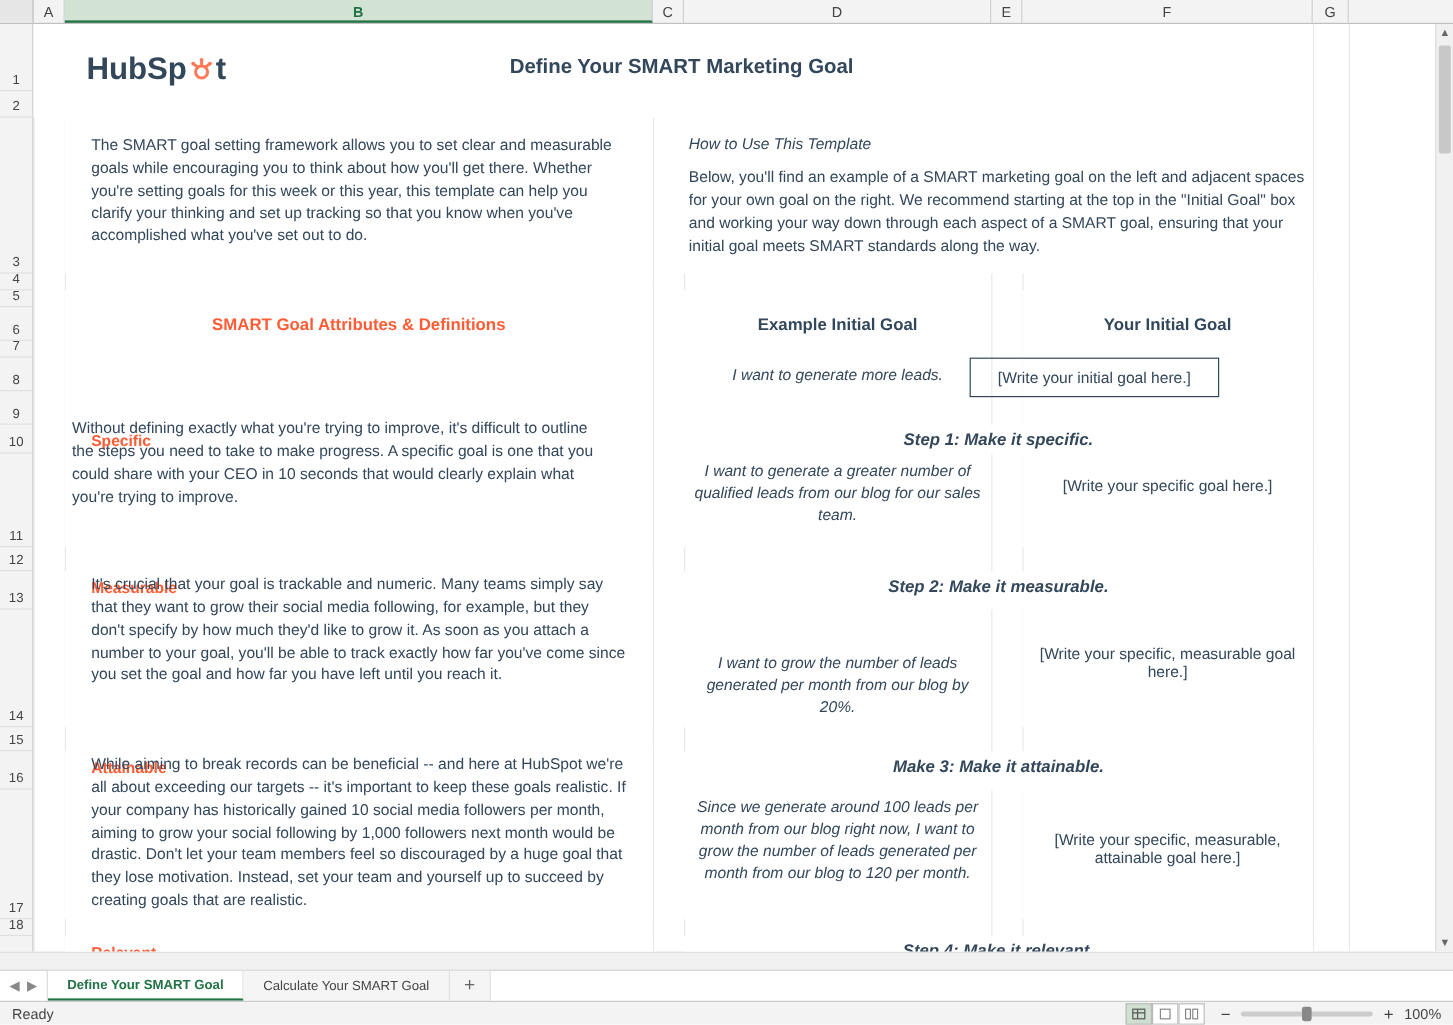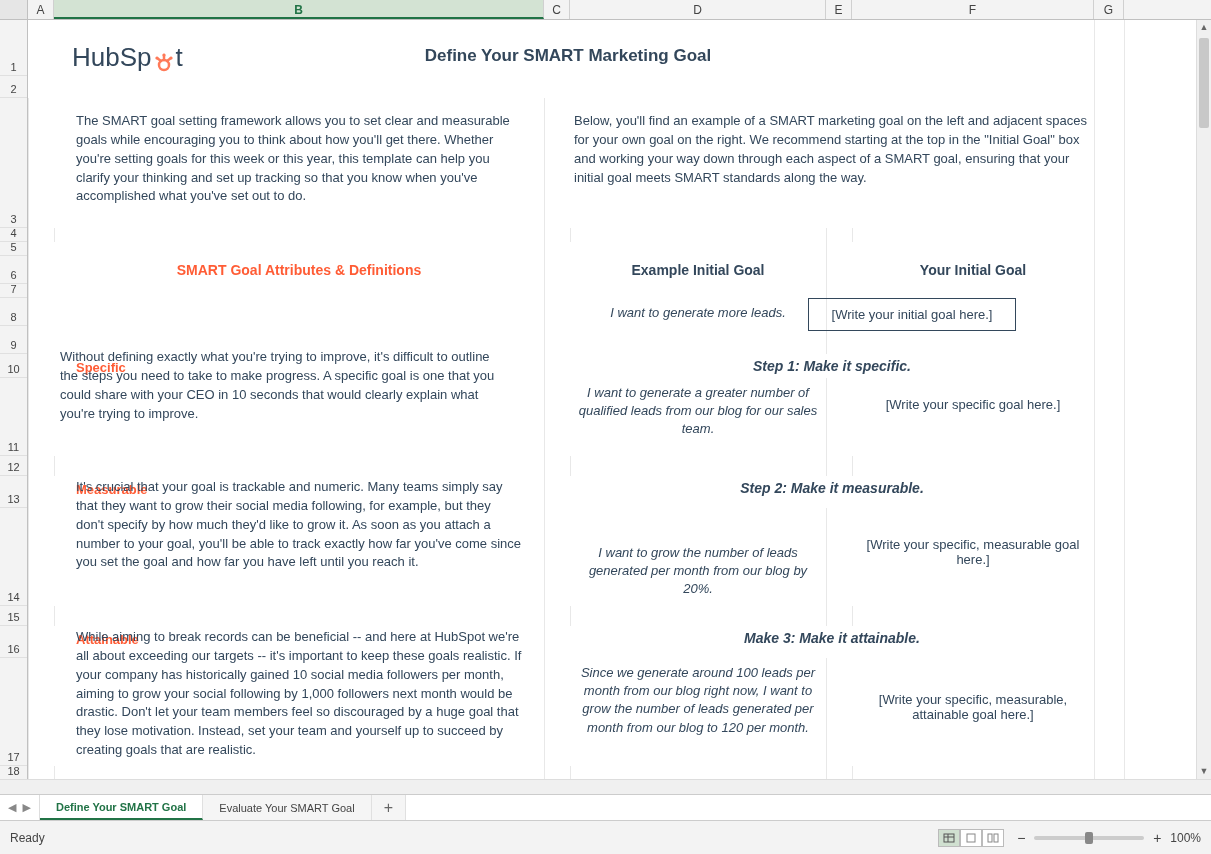--- a/index.html
+++ b/index.html
@@ -10,21 +10,21 @@
 .colhdr .col { text-align: center; border-right: 1px solid #d0d0d0; font-size: 12px; color: #444; line-height: 20px; }
 .colhdr .col.sel { background: #d3e3d3; border-bottom: 2px solid #217346; color: #217346; font-weight: 600; }
 .body { flex: 1; display: flex; overflow: hidden; position: relative; }
 .rowhdr { width: 28px; background: #f3f3f3; border-right: 1px solid #c0c0c0; flex-shrink: 0; }
 .rowhdr .r { text-align: center; border-bottom: 1px solid #e0e0e0; font-size: 11px; color: #444; display: flex; align-items: flex-end; justify-content: center; padding-bottom: 2px; }
 .sheet { flex: 1; position: relative; background: #fff; }
 .gridlines { position: absolute; inset: 0; }
 .vline { position: absolute; top: 0; bottom: 0; width: 1px; background: #e8e8e8; }
 .block { position: absolute; background: #fff; }
 .pad { padding: 0; }
-.logo { position: absolute; left: 44px; top: 22px; font-size: 26px; font-weight: 400; color: #33475b; display: flex; align-items: flex-end; gap: 2px; }
+.logo { position: absolute; left: 44px; top: 22px; font-size: 26px; font-weight: 700; color: #33475b; display: flex; align-items: center; gap: 2px; }
 .logo svg { vertical-align: middle; }
 .title { position: absolute; left: 0; right: 0; top: 26px; text-align: center; font-size: 17px; font-weight: 700; color: #33475b; width: 800px; left: 140px; }
 .about-h { font-style: italic; font-size: 13px; color: #33475b; margin-bottom: 12px; }
 .about-b { font-size: 13px; color: #33475b; line-height: 1.45; }
 .attr-h { text-align: center; font-weight: 700; font-size: 14px; color: #ff5c35; }
 .colhead { text-align: center; font-weight: 700; font-size: 14px; color: #33475b; }
 .attr-name { font-weight: 700; font-size: 13px; color: #ff5c35; margin-bottom: 8px; }
 .attr-body { font-size: 13px; color: #33475b; line-height: 1.45; }
 .step { text-align: center; font-weight: 700; font-style: italic; font-size: 14px; color: #33475b; }
 .example { text-align: center; font-style: italic; font-size: 13px; color: #33475b; line-height: 1.4; }
@@ -33,21 +33,21 @@
 .scrollbar-v { position: absolute; right: 0; top: 0; width: 15px; bottom: 0; background: #f0f0f0; border-left: 1px solid #ddd; }
 .scrollbar-v .thumb { position: absolute; left: 2px; right: 2px; top: 18px; height: 90px; background: #c8c8c8; border-radius: 2px; }
 .scrollbar-v .arr { position: absolute; left: 0; right: 0; height: 15px; text-align: center; font-size: 9px; color: #666; line-height: 15px; }
 .scrollbar-h { height: 15px; background: #f0f0f0; border-top: 1px solid #ddd; display: flex; align-items: center; }
 .tabbar { height: 26px; background: #fff; border-top: 1px solid #ccc; display: flex; align-items: stretch; }
 .tabnav { display: flex; align-items: center; padding: 0 8px; gap: 6px; border-right: 1px solid #ddd; }
 .tabnav span { font-size: 11px; color: #888; cursor: pointer; }
 .tab { padding: 0 16px; font-size: 11px; display: flex; align-items: center; border-right: 1px solid #e0e0e0; cursor: pointer; color: #444; background: #f5f5f5; }
 .tab.active { background: #fff; color: #217346; font-weight: 600; border-bottom: 2px solid #217346; }
 .tab.add { font-size: 16px; color: #666; padding: 0 12px; }
-.status { height: 34px; background: #f3f3f3; border-top: 1px solid #ccc; display: flex; align-items: center; justify-content: space-between; padding: 0 10px; font-size: 12px; color: #444; }
+.status { height: 20px; background: #f3f3f3; border-top: 1px solid #ccc; display: flex; align-items: center; justify-content: space-between; padding: 0 10px; font-size: 12px; color: #444; }
 .status .right { display: flex; align-items: center; gap: 10px; }
 .viewbtns { display: flex; gap: 0; }
 .viewbtn { width: 22px; height: 18px; border: 1px solid #bbb; background: #fff; display: flex; align-items: center; justify-content: center; font-size: 10px; }
 .viewbtn.active { background: #d0e0d0; }
 .zoom { display: flex; align-items: center; gap: 6px; }
 .zoom .slider { width: 110px; height: 4px; background: #ccc; position: relative; border-radius: 2px; }
 .zoom .slider .knob { position: absolute; left: 50%; top: -4px; width: 8px; height: 12px; background: #888; border-radius: 2px; transform: translateX(-50%); }
 .zoom .btn { font-size: 14px; color: #444; cursor: pointer; width: 14px; text-align: center; }
 </style>
 </head>
@@ -106,20 +106,21 @@
               <line x1="17" y1="5" x2="13" y2="8" stroke="#ff7a59" stroke-width="2.5" stroke-linecap="round"></line>
               <circle cx="10" cy="2" r="1.6" fill="#ff7a59"></circle>
               <circle cx="3" cy="5" r="1.6" fill="#ff7a59"></circle>
               <circle cx="17" cy="5" r="1.6" fill="#ff7a59"></circle>
             </svg>t</div>
           <div class="title">Define Your SMART Marketing Goal</div>
           <div class="block pad" style="left:26px;top:78px;width:490px;height:130px;padding:14px 22px">
   <div class="about-b">The SMART goal setting framework allows you to set clear and measurable goals while encouraging you to think about how you'll get there. Whether you're setting goals for this week or this year, this template can help you clarify your thinking and set up tracking so that you know when you've accomplished what you've set out to do.</div>
 </div>
           <div class="block pad" style="left:542px;top:78px;width:524px;height:130px;padding:14px 4px 14px 4px">
+  <div class="about-h">How to Use This Template</div>
   <div class="about-b">Below, you'll find an example of a SMART marketing goal on the left and adjacent spaces for your own goal on the right. We recommend starting at the top in the "Initial Goal" box and working your way down through each aspect of a SMART goal, ensuring that your initial goal meets SMART standards along the way.</div>
 </div>
           <div class="block" style="left:26px;top:222px;width:490px;height:112px"></div>
           <div class="block" style="left:542px;top:222px;width:256px;height:112px"></div>
           <div class="block" style="left:824px;top:222px;width:242px;height:112px"></div>
           <div class="attr-h" style="position:absolute;left:26px;top:242px;width:490px">SMART Goal Attributes &amp; Definitions</div>
           <div class="colhead" style="position:absolute;left:542px;top:242px;width:256px">Example Initial Goal</div>
           <div class="colhead" style="position:absolute;left:824px;top:242px;width:242px">Your Initial Goal</div>
           <div class="example" style="position:absolute;left:542px;top:284px;width:256px">I want to generate more leads.</div>
           <div class="your your-box" style="position:absolute;left:780px;top:278px;width:208px">[Write your initial goal here.]</div>
@@ -162,21 +163,21 @@
       <div class="arr" style="bottom:0">▼</div>
     </div>
   </div>
   <div class="scrollbar-h"></div>
   <div class="tabbar">
     <div class="tabnav">
       <span>◀</span>
       <span>▶</span>
     </div>
     <div class="tab active">Define Your SMART Goal</div>
-      <div class="tab">Evaluate Your SMART Goal</div>
+      <div class="tab">Calculate Your SMART Goal</div>
     <div class="tab add">+</div>
   </div>
   <div class="status">
     <span>Ready</span>
     <div class="right">
       <div class="viewbtns">
         <div class="viewbtn active">
             <svg width="12" height="10">
               <rect x="1" y="1" width="10" height="8" fill="none" stroke="#555" stroke-width="1"></rect>
               <line x1="1" y1="4" x2="11" y2="4" stroke="#555"></line>

